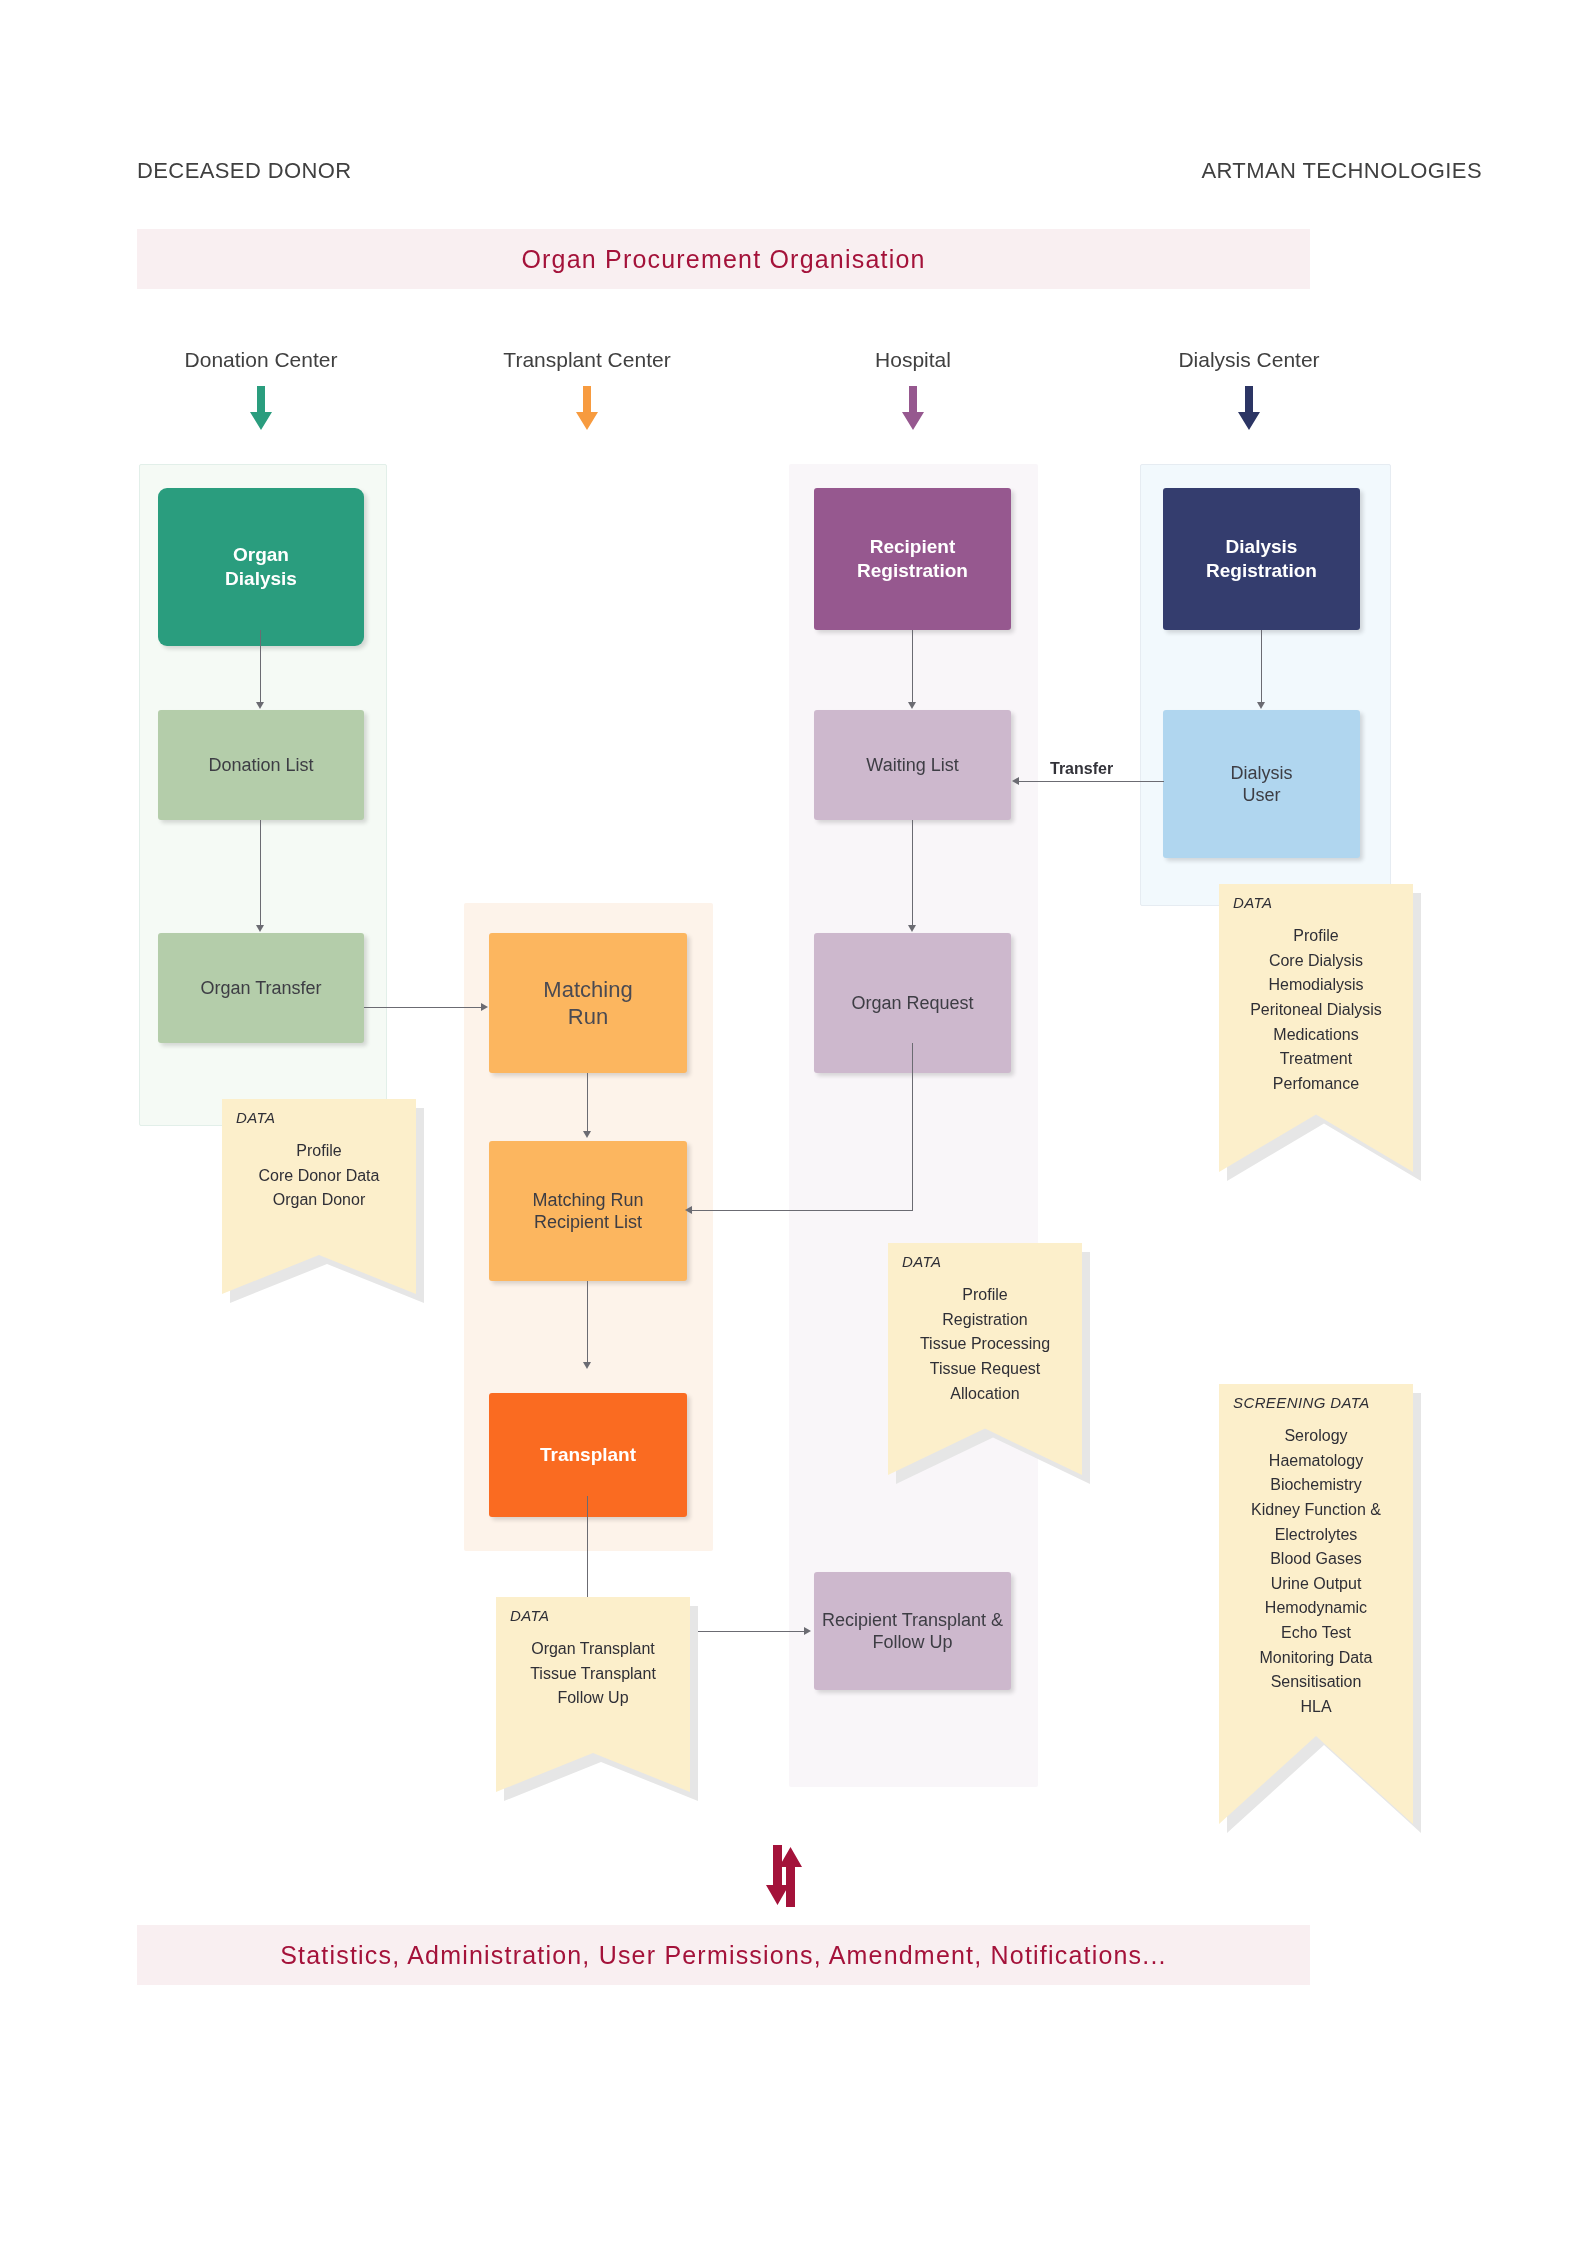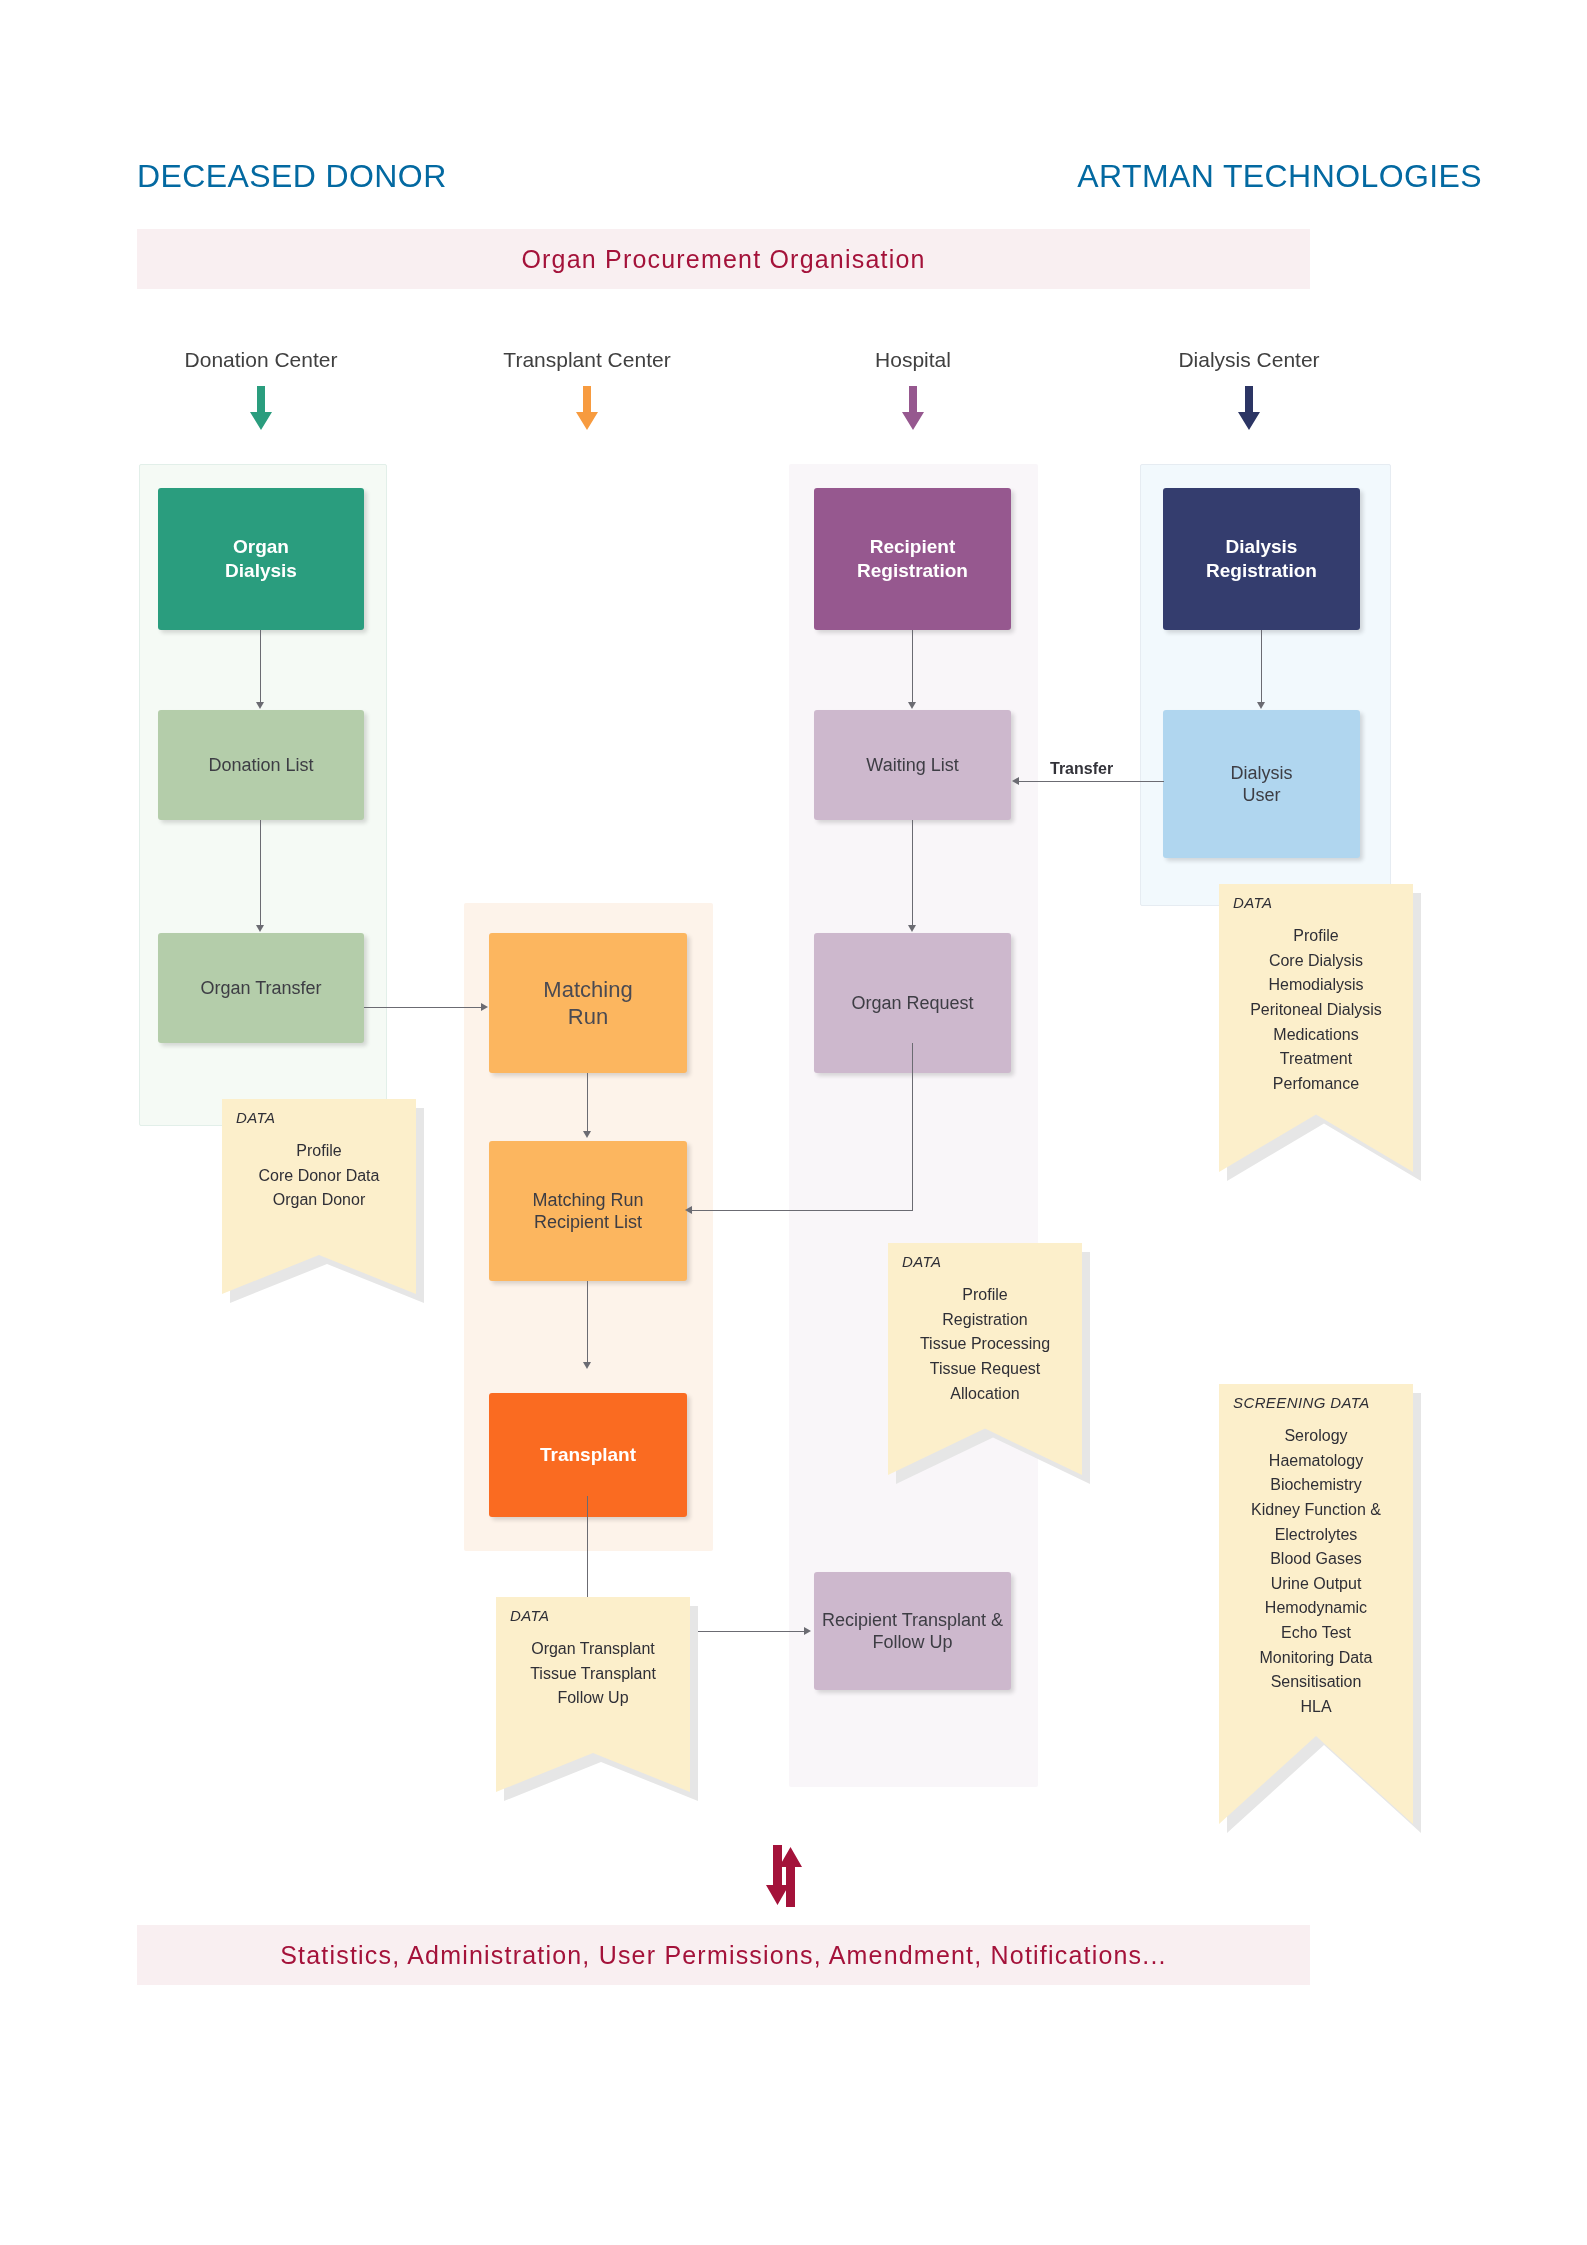--- a/index.html
+++ b/index.html
@@ -4,21 +4,21 @@
 <style>
   html,body{margin:0;padding:0;background:#ffffff;}
   body{
     font-family:"Liberation Sans", sans-serif;
     width:1587px;height:2245px;position:relative;overflow:hidden;
     -webkit-font-smoothing:antialiased;
   }
   #stage{position:absolute;left:0;top:0;width:1587px;height:2245px;}
 
   
-  .hdr{position:absolute;color:#0369a1;font-size:32px;letter-spacing:.4px;}
+  .hdr{position:absolute;color:#404040;font-size:22px;letter-spacing:.4px;}
   .hdr-left{left:137px;top:158px;}
   .hdr-right{right:105px;top:158px;text-align:right;}
 
   .band{
     position:absolute;background:#f9eff1;display:flex;align-items:center;
     justify-content:center;color:#a4123a;letter-spacing:1.2px;
   }
   .band-top{left:137px;top:229px;width:1173px;height:60px;font-size:25px;}
   .band-bottom{left:137px;top:1925px;width:1173px;height:60px;font-size:25px;}
 
@@ -120,21 +120,21 @@
     <svg width="30" height="45" viewBox="0 0 30 45">
         <path d="M11 0 h8 v26 h7 L15 44 L4 26 h7 Z" fill="#2c3564"></path>
       </svg>
   </div>
 
   <div class="lane lane-green" style="left:139px;top:464px;width:246px;height:660px;"></div>
   <div class="lane lane-orange" style="left:464px;top:903px;width:249px;height:648px;"></div>
   <div class="lane lane-purple" style="left:789px;top:464px;width:249px;height:1323px;"></div>
   <div class="lane lane-blue" style="left:1140px;top:464px;width:249px;height:440px;"></div>
 
-  <div class="node c-green-dark" style="left:158px;top:488px;width:206px;height:142px;">
+  <div class="node c-green-dark" style="left:158px;top:488px;width:206px;height:158px;border-radius:9px;">
     <div class="n-strong">
       <span>Organ</span>
       <span>Dialysis</span>
     </div>
   </div>
   <div class="node c-green-light" style="left:158px;top:710px;width:206px;height:110px;">
     <span class="n-soft">Donation List</span>
   </div>
   <div class="node c-green-light" style="left:158px;top:933px;width:206px;height:110px;">
     <span class="n-soft">Organ Transfer</span>

